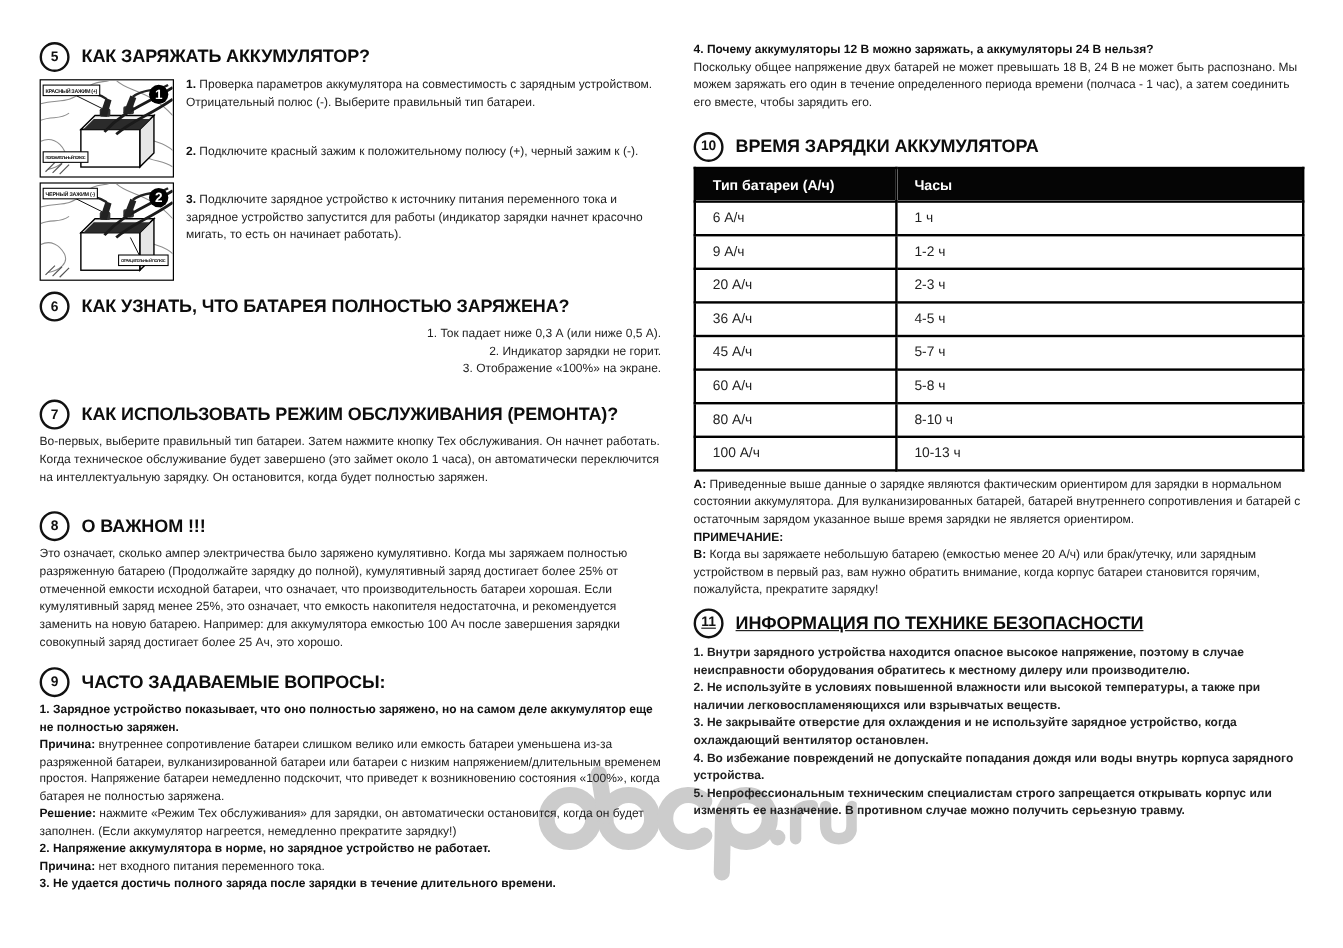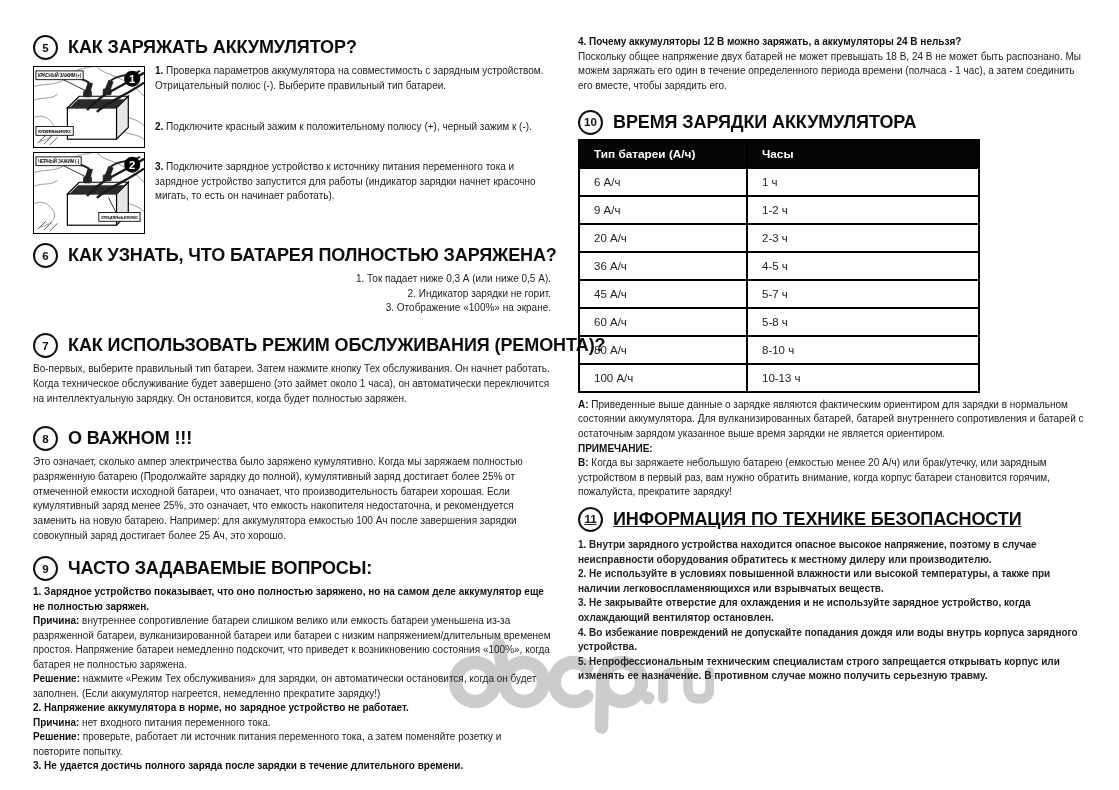--- a/index.html
+++ b/index.html
@@ -9,42 +9,42 @@
   }
   .col{position:absolute;top:30px;z-index:1;}
   .col-left{left:33px;width:518px;}
   .col-right{left:578px;width:513px;}
   .sec-h{display:flex;align-items:center;gap:10px;}
   .num-circle{
     width:21px;height:21px;border:2px solid #111;border-radius:50%;
     display:flex;align-items:center;justify-content:center;
     font-weight:bold;font-size:11.5px;color:#111;flex:0 0 auto;background:#fff;
   }
-  .sec-title{font-weight:bold;font-size:18px;color:#0d0d0d;letter-spacing:-0.1px;white-space:nowrap;}
+  .sec-title{font-weight:bold;font-size:15px;color:#0d0d0d;letter-spacing:-0.1px;white-space:nowrap;}
   .txt{font-size:10px;line-height:14.7px;color:#222;margin:0;}
   .txt b{color:#111;}
   
   .figure-area{position:relative;height:169px;margin-top:6px;}
   .fig-box{position:absolute;left:0;width:112px;height:82px;border:1.6px solid #000;
     box-sizing:border-box;background:#fff;overflow:hidden;}
   .fig-1{top:0;} .fig-2{top:86px;}
   .fig-box svg{display:block;width:100%;height:100%;}
   .steps{position:absolute;left:122px;top:0;right:0;height:100%;}
   .step{position:absolute;left:0;right:0;}
   .step-1{top:-2px;} .step-2{top:54px;} .step-3{top:94px;}
   
   .h-s6{margin-top:8px;} .list-s6{margin-top:4px;text-align:right;}
   .h-s7{margin-top:17px;} .body-s7{margin-top:4px;}
   .h-s8{margin-top:20px;} .body-s8{margin-top:4px;}
   .h-s9{margin-top:13px;} .faq{margin-top:4px;}
   .faq .txt{line-height:14.5px;}
   
   .q4{margin-top:5px;}
   .h-s10{margin-top:16px;}
-  table.chg{border-collapse:collapse;margin-top:4px;width:402px;table-layout:fixed;}
+  table.chg{border-collapse:collapse;margin-top:4px;width:509px;table-layout:fixed;}
   table.chg th,table.chg td{
     border:2px solid #000;height:26px;text-align:left;padding:0 4px 0 14px;
     font-size:11.5px;overflow:hidden;white-space:nowrap;
   }
   table.chg th{background:#050505;color:#fff;font-weight:bold;font-size:11.8px;}
   table.chg col.c1{width:168px;}
   .note{margin-top:5px;}
   .note .txt{line-height:14.6px;}
   .h-s11{margin-top:7px;text-decoration:underline;}
   .safety{margin-top:6px;}
@@ -196,21 +196,20 @@
   <div class="sec-h h-s9">
     <span class="num-circle">9</span>
     <span class="sec-title">ЧАСТО ЗАДАВАЕМЫЕ ВОПРОСЫ:</span>
   </div>
   <div class="faq">
     <p class="txt"><b>1. Зарядное устройство показывает, что оно полностью заряжено, но на самом деле аккумулятор еще не полностью заряжен.</b><span></span></p>
     <p class="txt"><b>Причина:</b><span> внутреннее сопротивление батареи слишком велико или емкость батареи уменьшена из-за разряженной батареи, вулканизированной батареи или батареи с низким напряжением/длительным временем простоя. Напряжение батареи немедленно подскочит, что приведет к возникновению состояния «100%», когда батарея не полностью заряжена.</span></p>
     <p class="txt"><b>Решение:</b><span> нажмите «Режим Тех обслуживания» для зарядки, он автоматически остановится, когда он будет заполнен. (Если аккумулятор нагреется, немедленно прекратите зарядку!)</span></p>
     <p class="txt"><b>2. Напряжение аккумулятора в норме, но зарядное устройство не работает.</b><span></span></p>
     <p class="txt"><b>Причина:</b><span> нет входного питания переменного тока.</span></p>
-    <p class="txt"><b>Решение:</b><span> проверьте, работает ли источник питания переменного тока, а затем поменяйте розетку и повторите попытку.</span></p>
     <p class="txt"><b>3. Не удается достичь полного заряда после зарядки в течение длительного времени.</b><span></span></p>
 
   </div>
 </div>
 
 <div class="col col-right">
 
   <div class="q4">
     <p class="txt"><b>4. Почему аккумуляторы 12 В можно заряжать, а аккумуляторы 24 В нельзя?</b></p>
     <p class="txt">Поскольку общее напряжение двух батарей не может превышать 18 В, 24 В не может быть распознано. Мы можем заряжать его один в течение определенного периода времени (полчаса - 1 час), а затем соединить его вместе, чтобы зарядить его.</p>

